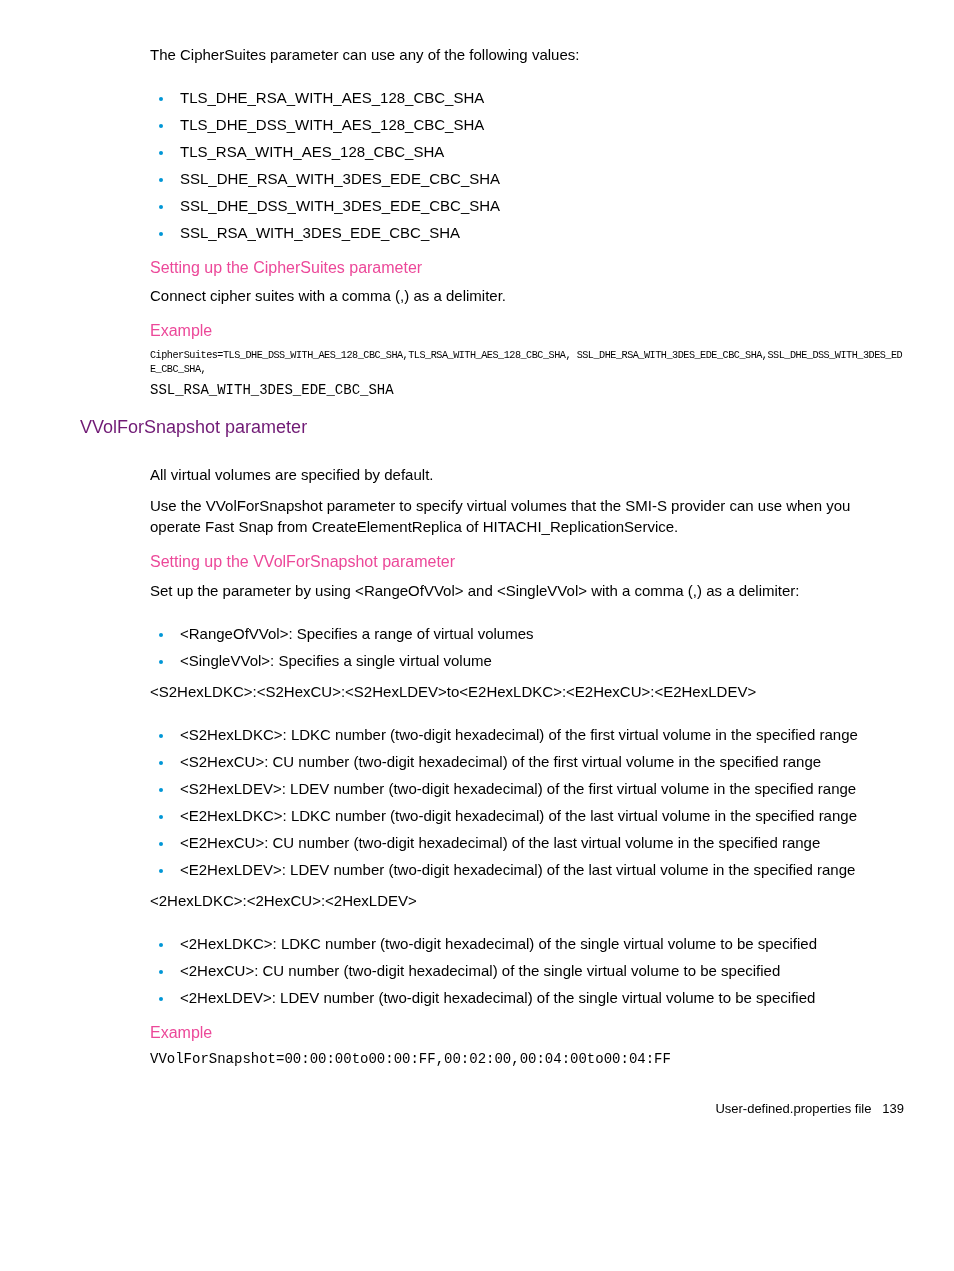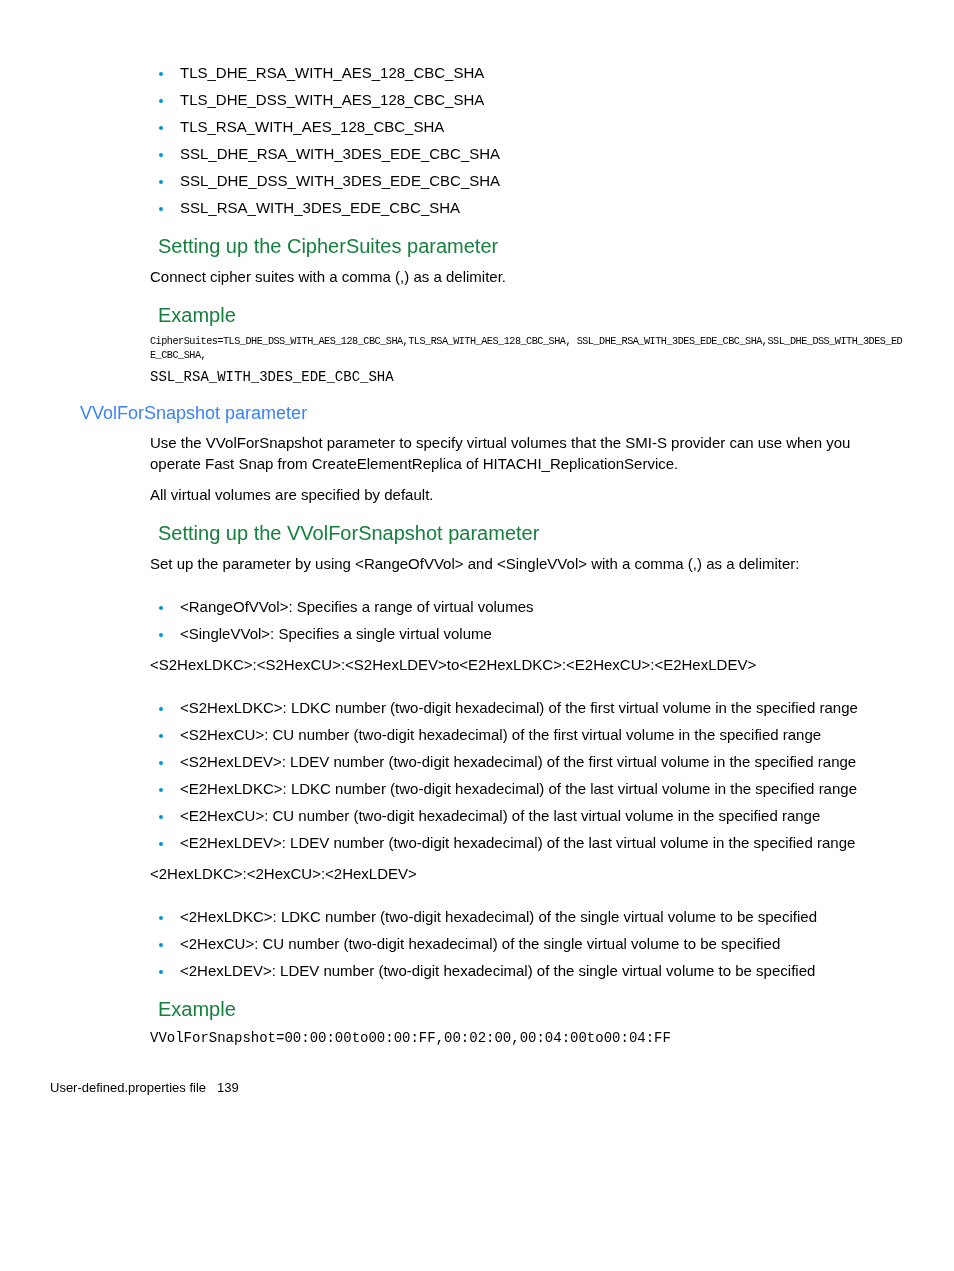--- a/index.html
+++ b/index.html
@@ -27,55 +27,57 @@
   }
   li {
     margin-bottom: 6px;
     padding-left: 6px;
   }
   li::marker {
     color: #0096d6;
     font-size: 14px;
   }
   .h-blue {
-    color: #15803d;
-    font-size: 20px;
-    margin: 14px 0 6px 8px;
+    color: #ec4899;
+    font-size: 16px;
+    margin: 14px 0 6px 0;
     font-weight: normal;
   }
   .h-blue-big {
-    color: #3b82f6;
+    color: #701a75;
     font-size: 18px;
-    margin: 14px 0 6px 0;
+    margin: 14px 0 24px 0;
     font-weight: normal;
   }
   .code {
     font-family: "Courier New", monospace;
     font-size: 14px;
     white-space: pre-wrap;
     word-break: break-all;
     margin: 4px 0 10px 0;
   }
   .code-tight {
     font-family: "Courier New", monospace;
     font-size: 10.2px;
     white-space: pre-wrap;
     word-break: break-all;
     letter-spacing: -0.5px;
     margin: 1px 0 0 0;
   }
   .footer {
+    text-align: right;
     font-size: 13px;
     margin-top: 30px;
   }
 </style>
 </head>
 <body>
 
 <div class="content-block">
+  <p>The CipherSuites parameter can use any of the following values:</p>
   <ul>
     <li>TLS_DHE_RSA_WITH_AES_128_CBC_SHA</li>
     <li>TLS_DHE_DSS_WITH_AES_128_CBC_SHA</li>
     <li>TLS_RSA_WITH_AES_128_CBC_SHA</li>
     <li>SSL_DHE_RSA_WITH_3DES_EDE_CBC_SHA</li>
     <li>SSL_DHE_DSS_WITH_3DES_EDE_CBC_SHA</li>
     <li>SSL_RSA_WITH_3DES_EDE_CBC_SHA</li>
   </ul>
 
   <div class="h-blue">Setting up the CipherSuites parameter</div>
@@ -84,22 +86,22 @@
   <div class="h-blue">Example</div>
   <div class="code-tight">CipherSuites=TLS_DHE_DSS_WITH_AES_128_CBC_SHA,TLS_RSA_WITH_AES_128_CBC_SHA, SSL_DHE_RSA_WITH_3DES_EDE_CBC_SHA,SSL_DHE_DSS_WITH_3DES_EDE_CBC_SHA,</div>
   <div class="code">SSL_RSA_WITH_3DES_EDE_CBC_SHA</div>
 </div>
 
 <div class="content-block-narrow">
   <div class="h-blue-big">VVolForSnapshot parameter</div>
 </div>
 
 <div class="content-block">
+  <p>All virtual volumes are specified by default.</p>
   <p>Use the VVolForSnapshot parameter to specify virtual volumes that the SMI-S provider can use when you operate Fast Snap from CreateElementReplica of HITACHI_ReplicationService.</p>
-  <p>All virtual volumes are specified by default.</p>
 
   <div class="h-blue">Setting up the VVolForSnapshot parameter</div>
   <p>Set up the parameter by using &lt;RangeOfVVol&gt; and &lt;SingleVVol&gt; with a comma (,) as a delimiter:</p>
   <ul>
     <li>&lt;RangeOfVVol&gt;: Specifies a range of virtual volumes</li>
     <li>&lt;SingleVVol&gt;: Specifies a single virtual volume</li>
   </ul>
 
   <p>&lt;S2HexLDKC&gt;:&lt;S2HexCU&gt;:&lt;S2HexLDEV&gt;to&lt;E2HexLDKC&gt;:&lt;E2HexCU&gt;:&lt;E2HexLDEV&gt;</p>
   <ul>

